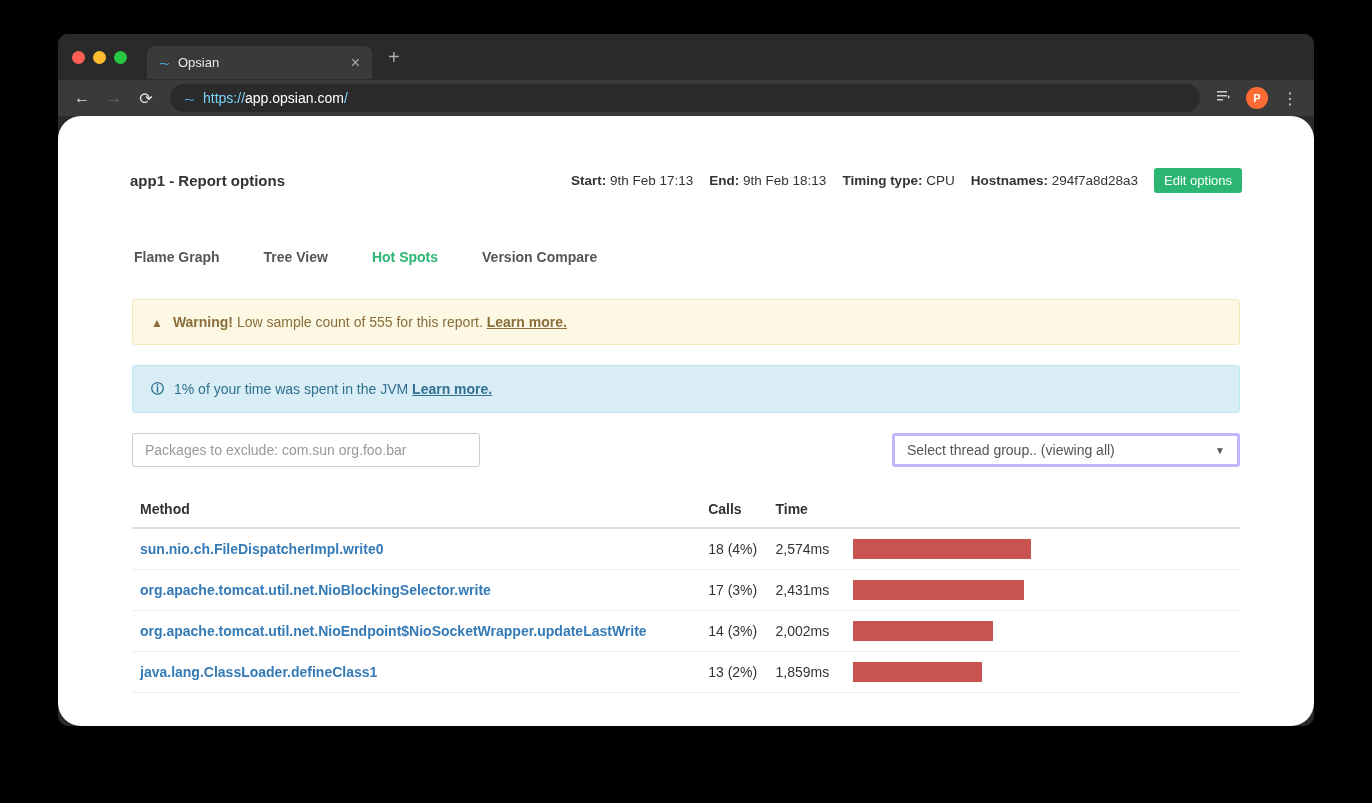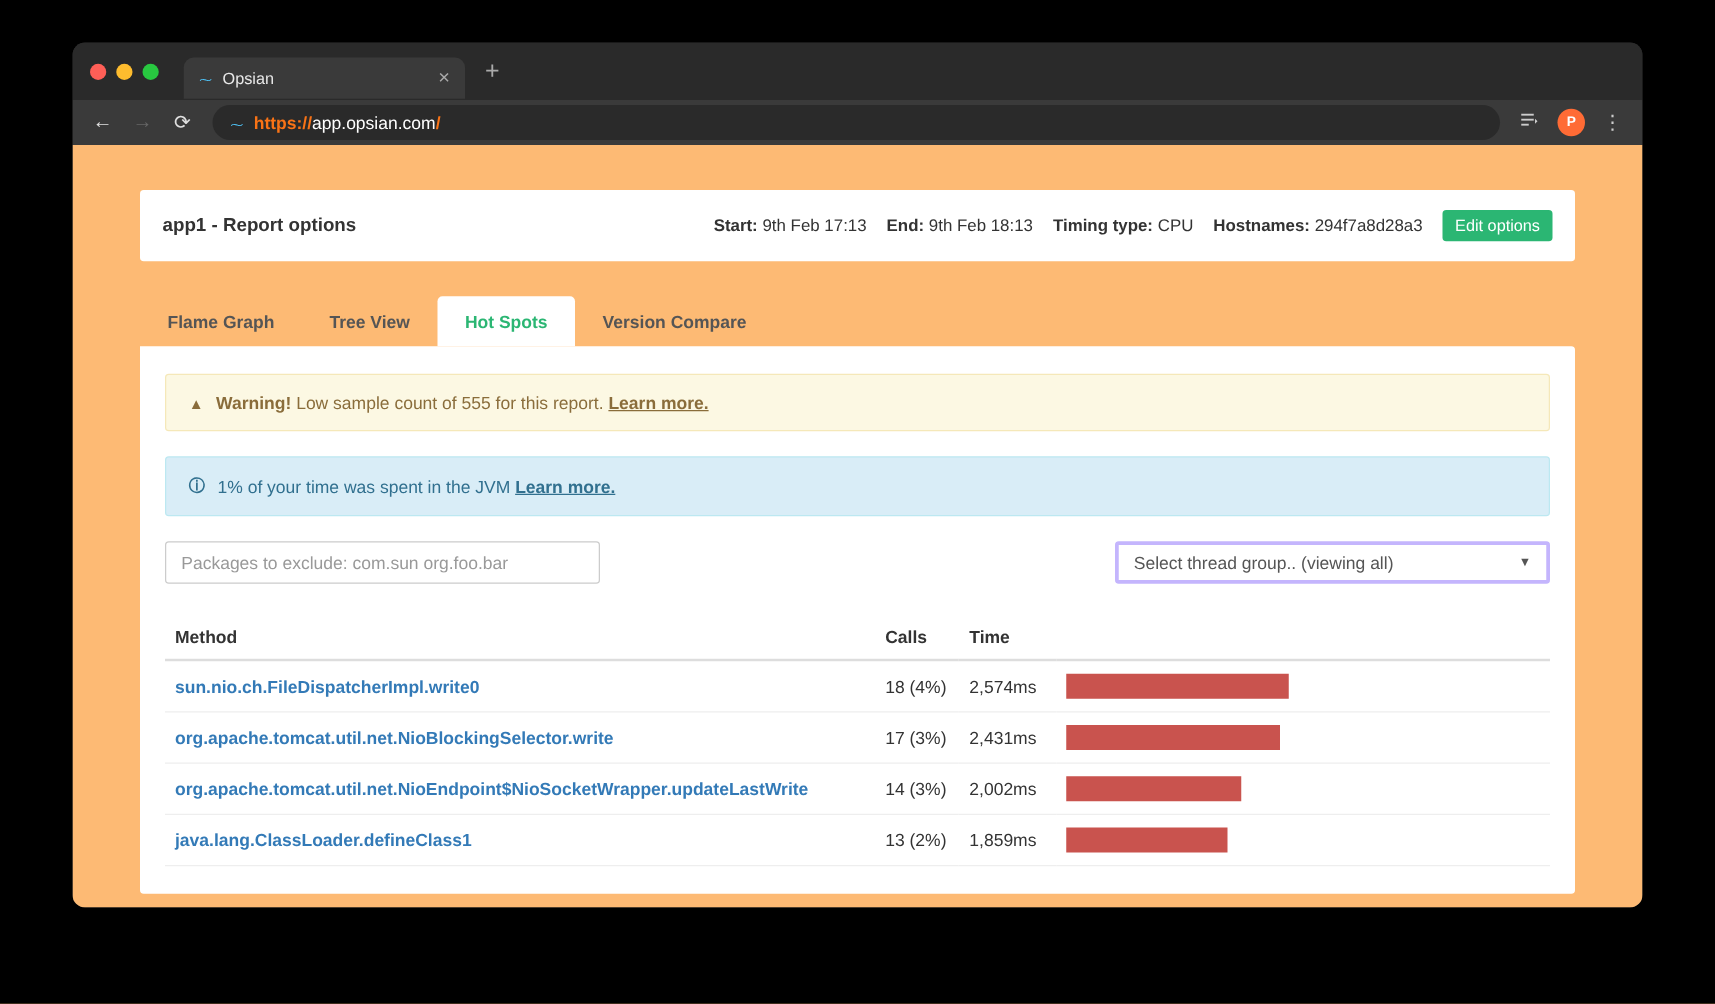--- a/index.html
+++ b/index.html
@@ -64,30 +64,31 @@
       height: 28px;
       border-radius: 14px;
       display: flex;
       align-items: center;
       padding: 0 14px;
       color: #e0e0e0;
       font-size: 14px;
       gap: 8px;
     }
     .url-icon { color: #4fc3f7; font-size: 11px; }
-    .url-dim { color: #f97316; font-weight: bold; }
+    .url-dim { color: #7dd3fc; }
     .url-bright { color: #fff; }
     .right-icons { display: flex; align-items: center; gap: 14px; }
     .right-icon { color: #ccc; font-size: 16px; cursor: pointer; }
     .avatar { width: 22px; height: 22px; border-radius: 50%; background: #ff6b35; color: #fff; font-size: 11px; display: flex; align-items: center; justify-content: center; font-weight: 600; }
     
     .content-area {
-      background: #fdba74;
+      background: #ffffff;
       height: calc(100% - 82px);
       overflow: hidden;
+      border-radius: 23px;
     }
     
     .report-header {
       background: #fff;
       margin: 36px 54px 0;
       padding: 16px 18px;
       border-radius: 3px;
       display: flex;
       align-items: center;
       gap: 16px;

